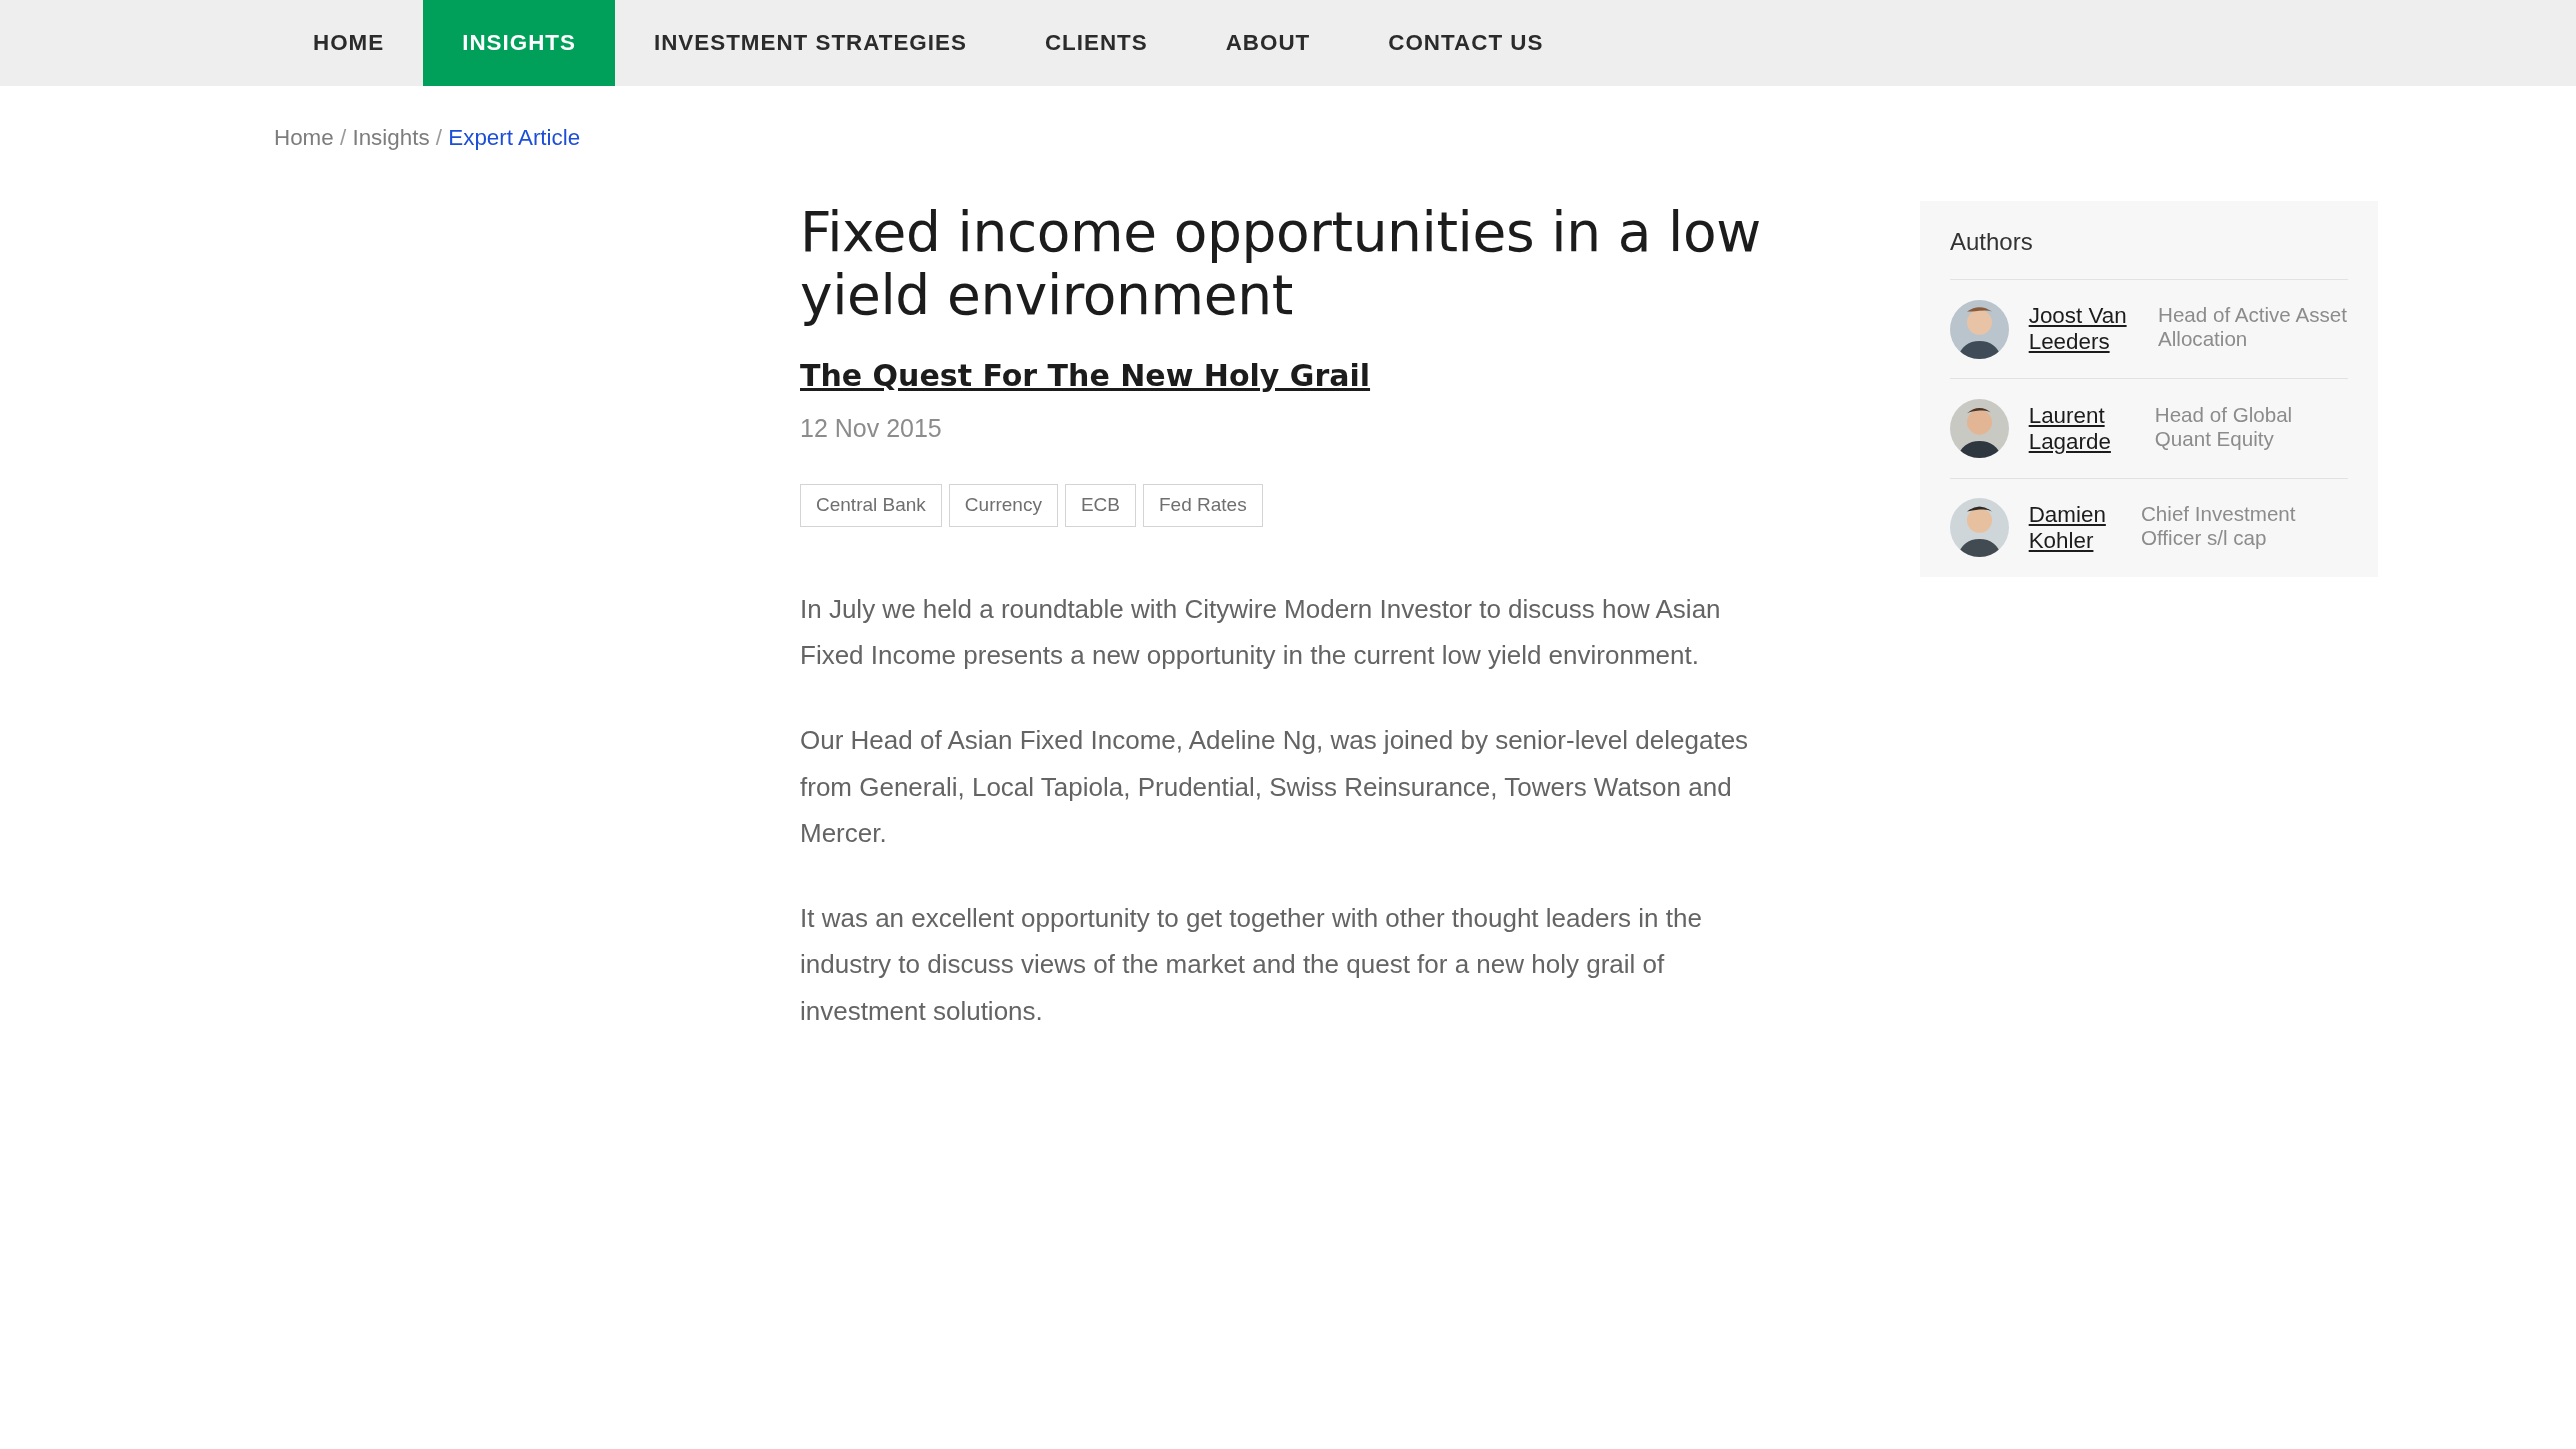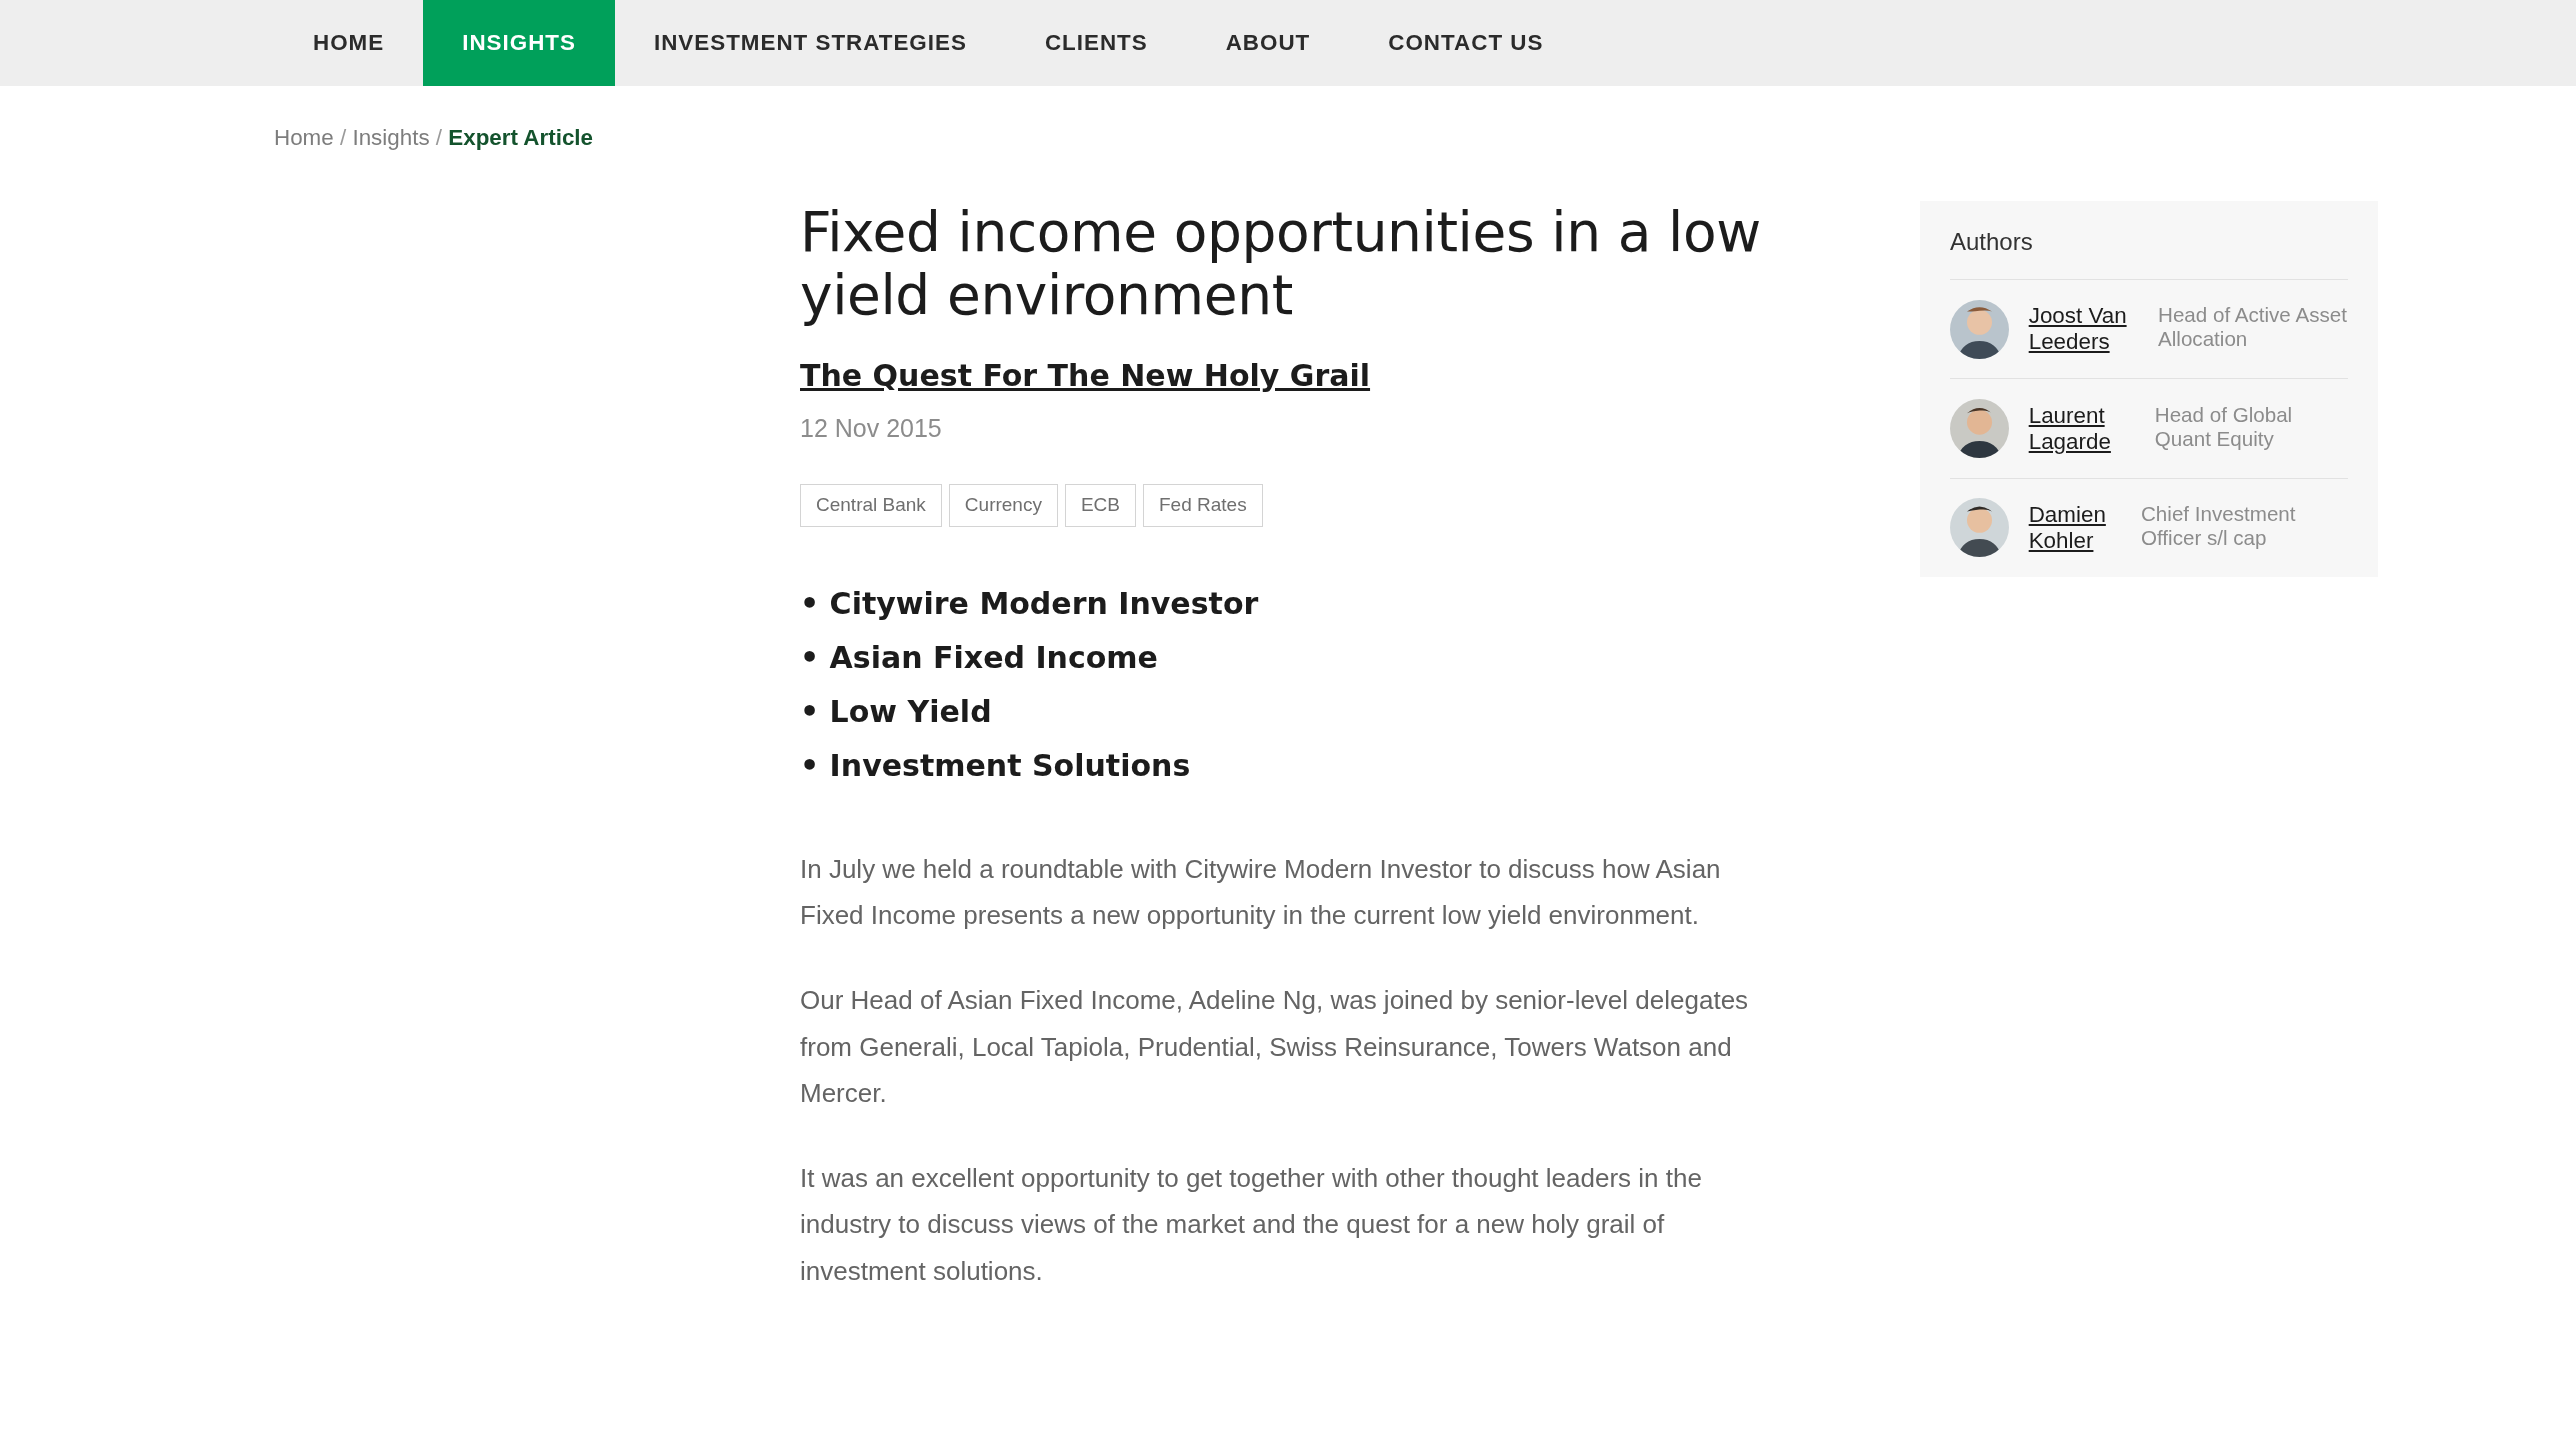--- a/index.html
+++ b/index.html
@@ -43,21 +43,21 @@
   .breadcrumb {
     padding: 39px 0 0 274px;
     font-size: 22.4px;
     color: #7d7d7d;
     display: flex;
     gap: 0px;
     align-items: baseline;
   }
   .breadcrumb span { white-space: pre; }
   .breadcrumb .crumb { color: #7d7d7d; cursor: pointer; }
-  .breadcrumb .crumb-current { color: #14532d; cursor: default; font-weight: bold; }
+  .breadcrumb .crumb-current { color: #1d4ed8; cursor: default; }
   .breadcrumb .sep { color: #9a9a9a; }
 
   
   .page {
     display: flex;
     align-items: flex-start;
     padding-left: 800px;
     padding-top: 50px;
   }
   .article { width: 984px; flex: none; }
@@ -190,26 +190,20 @@
     <h2 class="article-subtitle">The Quest For The New Holy Grail</h2>
     <div class="article-date">12 Nov 2015</div>
 
     <div class="tags">
       <div class="tag">Central Bank</div>
       <div class="tag">Currency</div>
       <div class="tag">ECB</div>
       <div class="tag">Fed Rates</div>
     </div>
 
-    <div class="bullets">
-      <div class="bullet">• Citywire Modern Investor</div>
-      <div class="bullet">• Asian Fixed Income</div>
-      <div class="bullet">• Low Yield</div>
-      <div class="bullet">• Investment Solutions</div>
-    </div>
 
     <p class="para">In July we held a roundtable with Citywire Modern Investor to discuss how Asian Fixed Income presents a new opportunity in the current low yield environment.</p>
     <p class="para">Our Head of Asian Fixed Income, Adeline Ng, was joined by senior-level delegates from Generali, Local Tapiola, Prudential, Swiss Reinsurance, Towers Watson and Mercer.</p>
     <p class="para">It was an excellent opportunity to get together with other thought leaders in the industry to discuss views of the market and the quest for a new holy grail of investment solutions.</p>
   </div>
 
   <div class="rail">
     <div class="authors-box">
       <div class="authors-title">Authors</div>
 

